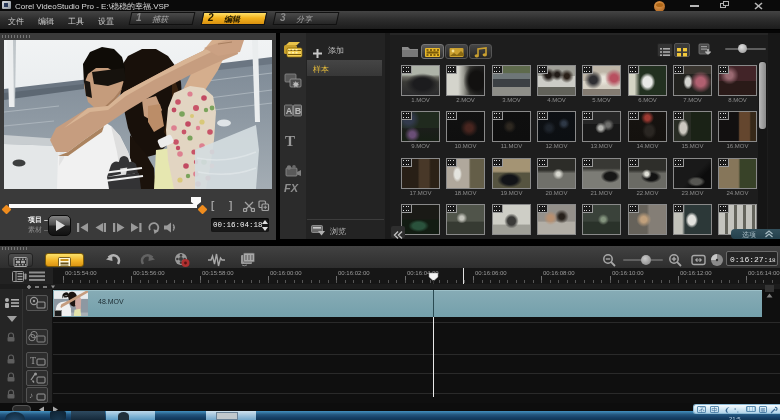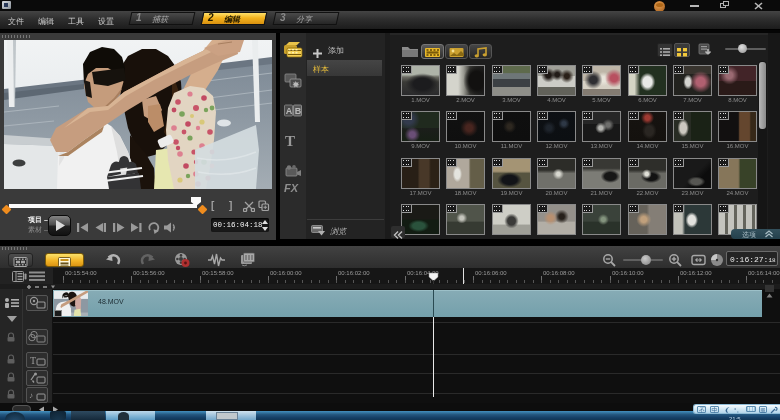--- a/index.html
+++ b/index.html
@@ -12,20 +12,21 @@
 .badge::after { content:''; position:absolute; left:1px; right:1px; bottom:1px; height:1px; background:repeating-linear-gradient(90deg,#ddd 0 1px,transparent 1px 2.5px); }
 .tlabel { position:absolute; width:45px; text-align:center; font-size:6px; color:#8e8e8e; }
 
 </style>
 </head>
 <body>
 
 <div class="abs" style="left:0;top:0;width:780px;height:11px;background:#0a0a0a;">
   <div class="abs" style="left:2px;top:1px;width:9px;height:8px;background:linear-gradient(135deg,#d8dce0,#8a929a);border-radius:1px;"></div>
   <div class="abs" style="left:4px;top:3px;width:4px;height:4px;background:#2a3a5a;"></div>
+  <div class="abs" style="left:15px;top:1px;font-size:8px;color:#dcdcdc;white-space:nowrap;">Corel VideoStudio Pro - E:\稳稳的幸福.VSP</div>
 
   <div class="abs" style="left:654px;top:1px;width:11px;height:11px;border-radius:50%;background:radial-gradient(circle at 40% 35%,#e8a050,#a05818);"></div>
   <div class="abs" style="left:690px;top:5px;width:9px;height:2px;background:#b8b8b8;"></div>
   <div class="abs" style="left:720px;top:3px;width:6px;height:5px;border:1px solid #b0b0b0;"></div>
   <div class="abs" style="left:723px;top:1px;width:6px;height:5px;border:1px solid #b0b0b0;background:#0a0a0a;"></div>
   <svg class="abs" style="left:754px;top:2px;" width="9" height="8">
       <g stroke="#b8b8b8" stroke-width="1.6">
         <line x1="1" y1="1" x2="8" y2="7"></line>
         <line x1="8" y1="1" x2="1" y2="7"></line>
       </g>
@@ -292,21 +293,21 @@
   </div>
   <div class="abs" style="left:48px;top:12px;font-size:8px;color:#c0c0c0;">添加</div>
   <div class="abs" style="left:27px;top:27px;width:75px;height:16px;background:linear-gradient(#454545,#373737);"></div>
   <div class="abs" style="left:33px;top:31px;font-size:8px;color:#e8bd3a;">样本</div>
   <div class="abs" style="left:27px;top:186px;width:77px;height:1px;background:#3c3c3c;"></div>
   <svg class="abs" style="left:31px;top:192px;" width="15" height="11" viewBox="0 0 15 11">
     <rect x="0.5" y="0.5" width="11" height="7" rx="1" fill="#6a6a6a" stroke="#9a9a9a" stroke-width="0.8"></rect>
     <rect x="2" y="2" width="8" height="1.6" fill="#c8c8c8"></rect>
     <polygon points="7,6 14,6 10.5,10.5" fill="#b0b0b0"></polygon>
   </svg>
-  <div class="abs" style="left:50px;top:193px;font-size:8px;color:#b8b8b8;font-style:italic;">浏览</div>
+  <div class="abs" style="left:50px;top:193px;font-size:8px;color:#b8b8b8;">浏览</div>
 </div>
 
 <div class="abs" id="rightpanel" style="left:390px;top:33px;width:390px;height:206px;background:#1d1d1d;overflow:hidden;">
   <div class="abs" style="left:0;top:0;width:390px;height:2px;background:#262626;"></div>
   <div class="abs" style="left:378px;top:0;width:12px;height:206px;background:#171717;"></div>
 
   <svg class="abs" style="left:11px;top:11px;" width="19" height="15" viewBox="0 0 19 15">
     <path d="M1,3 L7,3 L9,5 L17,5 L17,13 L1,13 Z" fill="#8c8c8c"></path>
     <path d="M1,6 L17,6 L17,13 L1,13 Z" fill="#787878"></path>
   </svg>

